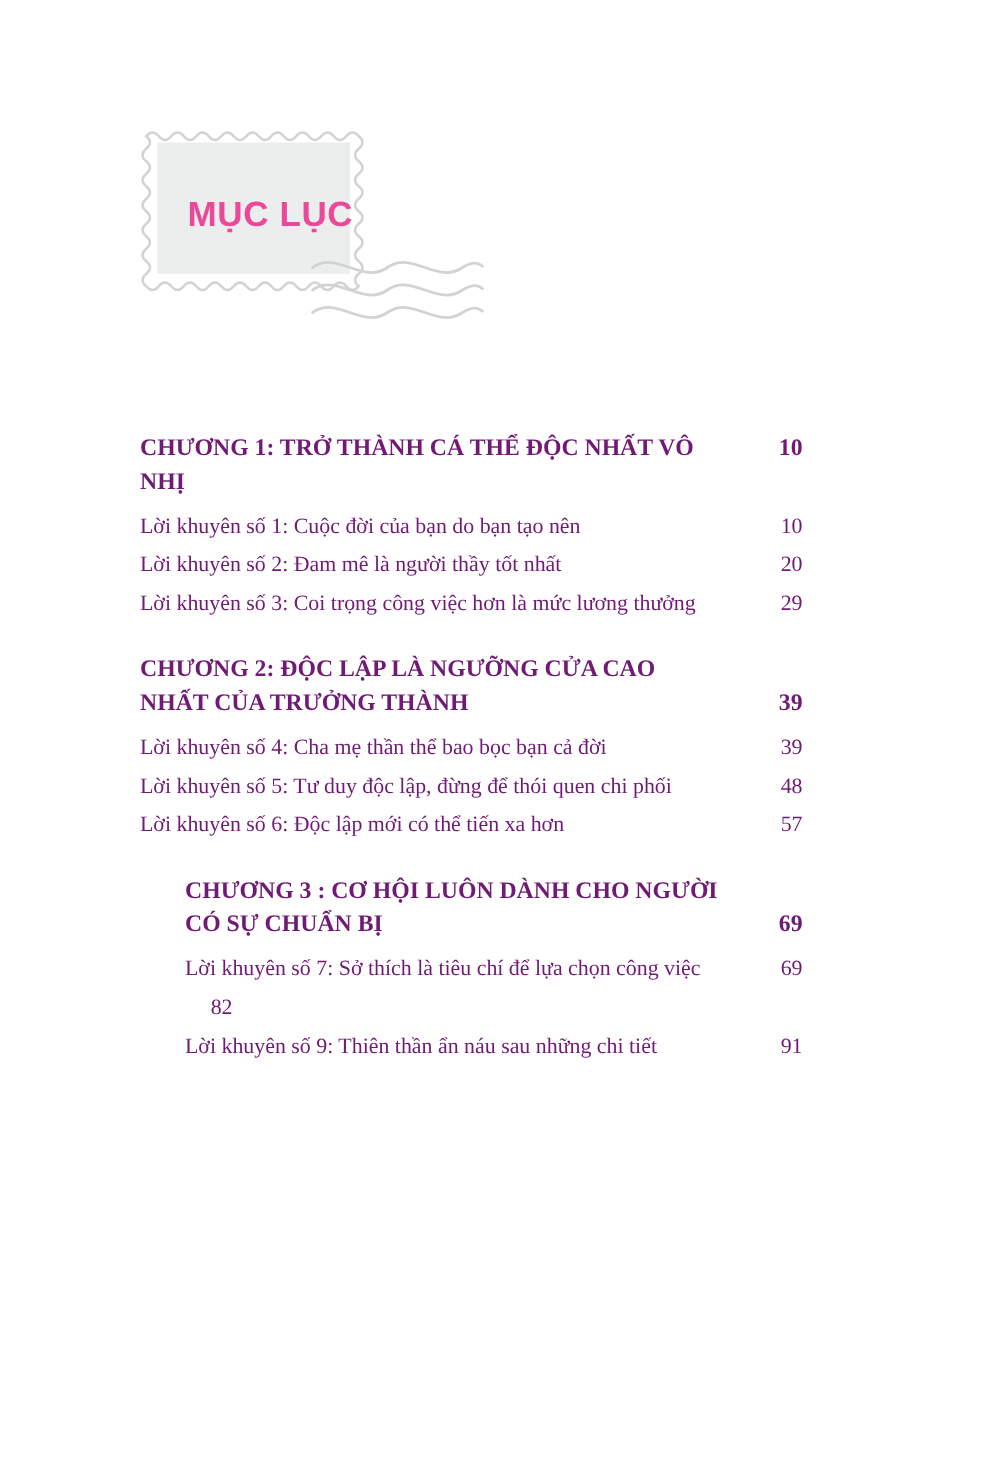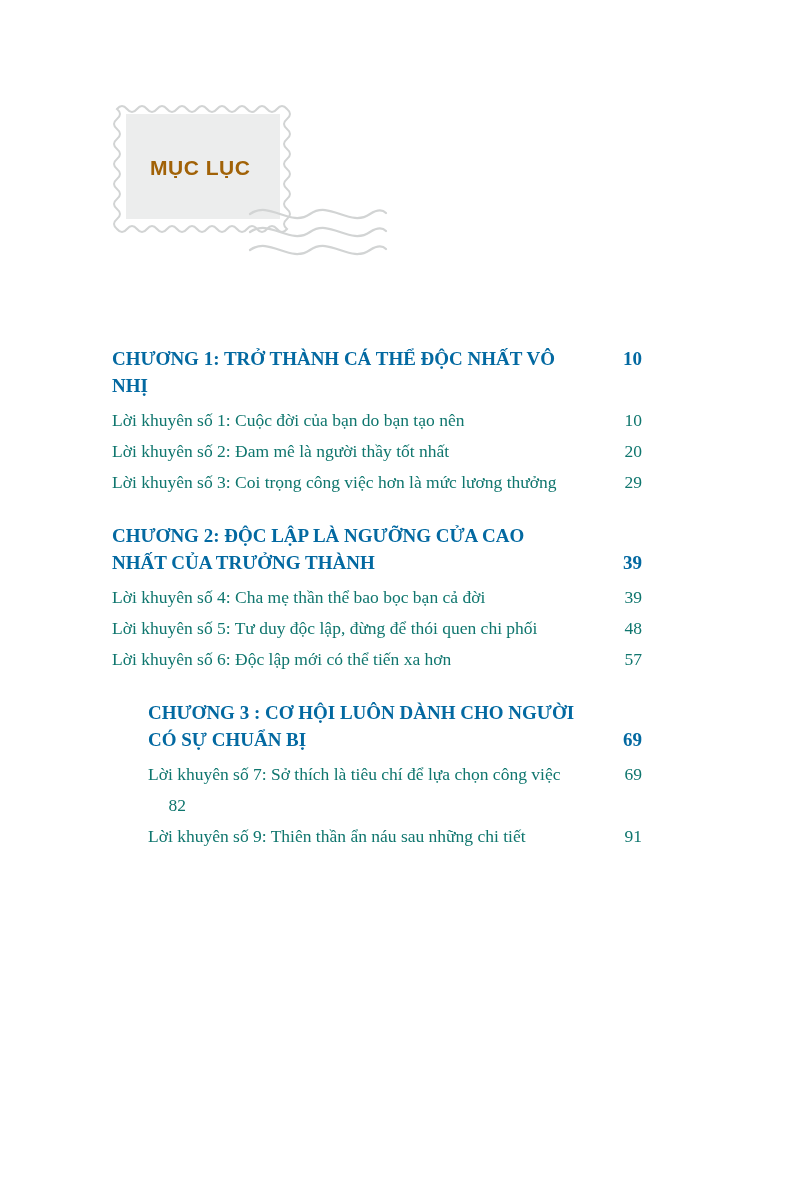--- a/index.html
+++ b/index.html
@@ -45,23 +45,23 @@
     width: 154px;
     height: 105px;
     background: #eceded;
   }
   .stamp-title {
     position: absolute;
     left: 38px;
     top: 56px;
     font-family: "Liberation Sans", sans-serif;
     font-weight: bold;
-    font-size: 21px;
+    font-size: 28px;
     letter-spacing: 0.5px;
-    color: #a16207;
+    color: #ec4899;
     white-space: nowrap;
   }
   .waves {
     position: absolute;
     left: 136px;
     top: 100px;
     width: 140px;
     height: 70px;
   }
 
@@ -81,39 +81,39 @@
     display: flex;
     align-items: flex-start;
     justify-content: space-between;
     width: 100%;
   }
   .chapter-row {
     font-family: "Liberation Serif", serif;
     font-weight: bold;
     font-size: 19px;
     line-height: 27px;
-    color: #0369a1;
+    color: #701a75;
     margin-bottom: 7px;
   }
   .chapter-title {
     max-width: 455px;
     text-transform: uppercase;
   }
   .chapter-page {
     font-weight: bold;
     font-size: 19px;
     min-width: 30px;
     text-align: right;
     padding-left: 8px;
     white-space: nowrap;
   }
   .entry-row {
     font-size: 17.5px;
     line-height: 28px;
-    color: #0f766e;
+    color: #701a75;
     margin-bottom: 3px;
   }
   .entry-title {
     max-width: 470px;
   }
   .entry-page {
     min-width: 30px;
     text-align: right;
     padding-left: 8px;
     white-space: nowrap;

